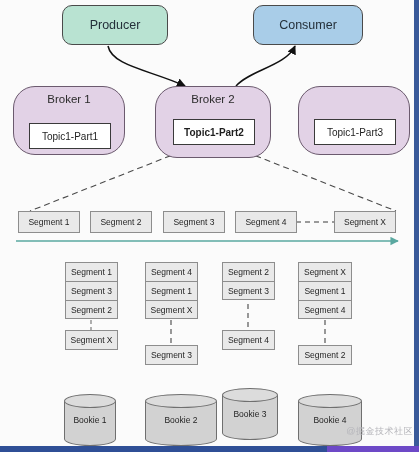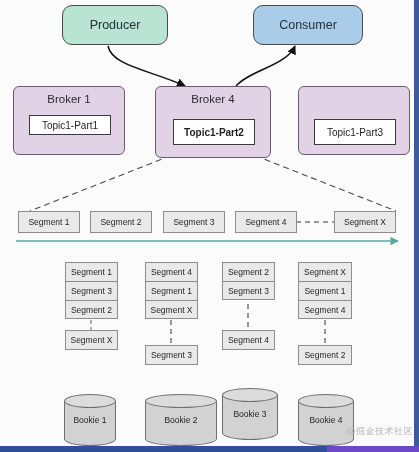--- a/index.html
+++ b/index.html
@@ -14,21 +14,21 @@
   .role-box{
     position:absolute;border-radius:10px;border:1.3px solid #4a4a4a;
     display:flex;align-items:center;justify-content:center;
     font-size:12.5px;color:#24303a;box-sizing:border-box;
   }
   .role-producer{background:#b9e3d2;}
   .role-consumer{background:#a9cde8;}
 
   
   .broker-box{
-    position:absolute;border-radius:6px;border:1.3px solid #6b5a6e;
+    position:absolute;border-radius:22px;border:1.3px solid #6b5a6e;
     background:#e2d2e6;box-sizing:border-box;
   }
   .broker-title{
     position:absolute;left:0;right:0;top:6px;text-align:center;
     font-size:11.5px;color:#2b2b2b;
   }
   .topic-box{
     position:absolute;background:#ffffff;border:1.6px solid #3a3a3a;
     display:flex;align-items:center;justify-content:center;
     font-size:10px;color:#1e1e1e;box-sizing:border-box;
@@ -120,25 +120,25 @@
 
   <div class="role-box role-consumer" style="left:253px;top:5px;width:110px;height:40px;">
     <span>Consumer</span>
   </div>
   <div class="role-box role-producer" style="left:62px;top:5px;width:106px;height:40px;">
     <span>Producer</span>
   </div>
 
   <div class="broker-box" style="left:13px;top:86px;width:112px;height:69px;">
     <div class="broker-title">Broker 1</div>
-    <div class="topic-box" style="left:15px;top:28px;width:82px;height:20px;">Topic1-Part1</div>
+    <div class="topic-box" style="left:15px;top:36px;width:82px;height:26px;">Topic1-Part1</div>
   </div>
 
   <div class="broker-box" style="left:155px;top:86px;width:116px;height:72px;">
-    <div class="broker-title">Broker 4</div>
+    <div class="broker-title">Broker 2</div>
     <div class="topic-box" style="left:17px;top:32px;width:82px;height:26px;font-weight:bold;">Topic1-Part2</div>
   </div>
 
   <div class="broker-box" style="left:298px;top:86px;width:112px;height:69px;">
     <div class="topic-box" style="left:15px;top:32px;width:82px;height:26px;">Topic1-Part3</div>
   </div>
 
   <div class="seg-box" style="left:18px;top:211px;width:62px;height:22px;">Segment 1</div>
   <div class="seg-box" style="left:90px;top:211px;width:62px;height:22px;">Segment 2</div>
   <div class="seg-box" style="left:163px;top:211px;width:62px;height:22px;">Segment 3</div>
@@ -186,21 +186,21 @@
     <div class="cyl-label">Bookie 2</div>
   </div>
 
   <div class="cyl" style="left:222px;top:372px;width:56px;height:52px;margin-top:16px;">
     <div class="cyl-bottom"></div>
     <div class="cyl-body"></div>
     <div class="cyl-top"></div>
     <div class="cyl-label">Bookie 3</div>
   </div>
 
-  <div class="cyl" style="left:298px;top:394px;width:56px;height:52px;">
+  <div class="cyl" style="left:298px;top:394px;width:56px;height:52px;padding-left:8px;">
     <div class="cyl-bottom"></div>
     <div class="cyl-body"></div>
     <div class="cyl-top"></div>
     <div class="cyl-label">Bookie 4</div>
   </div>
 
   <div class="watermark">@掘金技术社区</div>
   <div class="edge-right"></div>
   <div class="edge-bottom"></div>
   <div class="edge-bottom-accent"></div>

